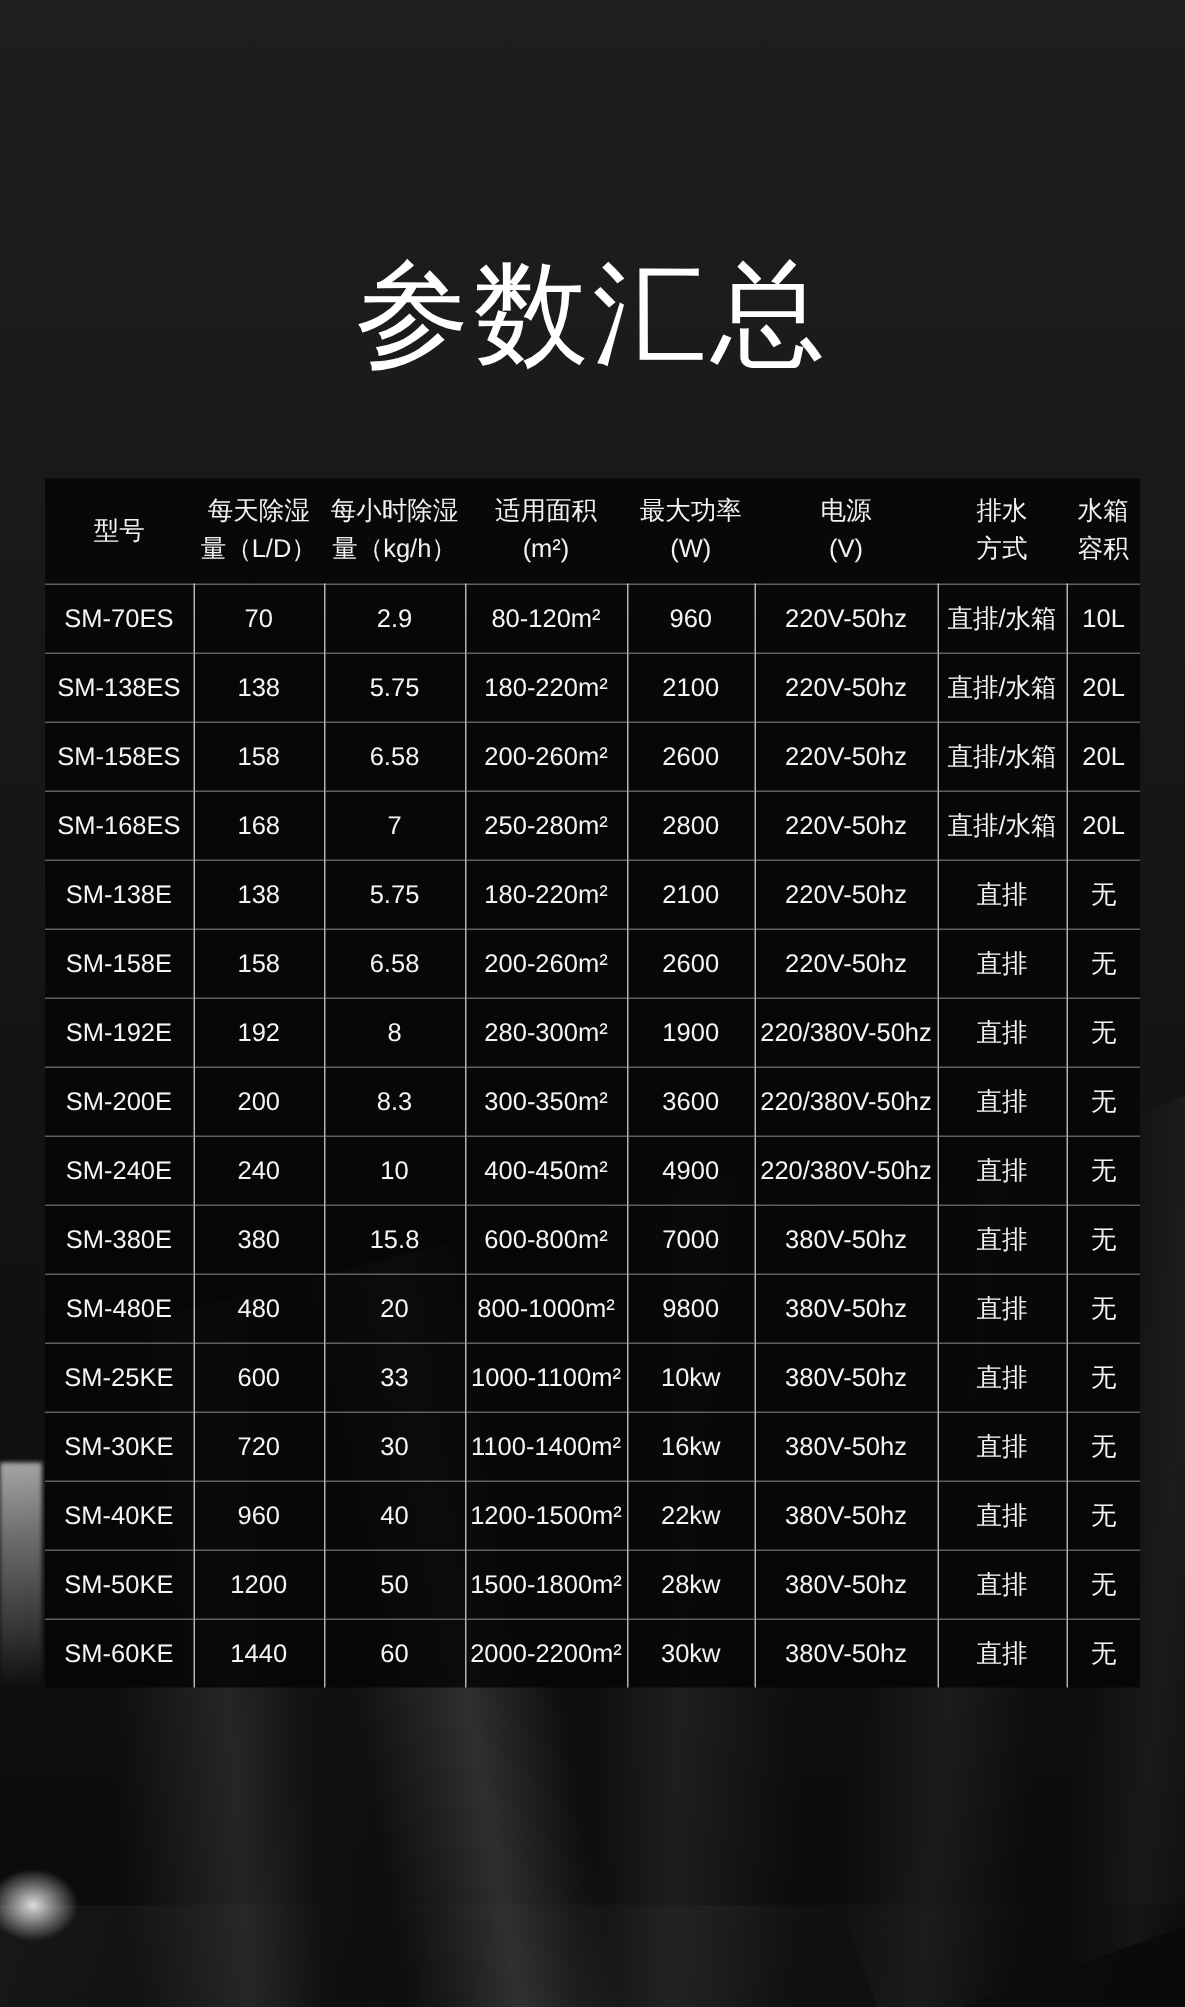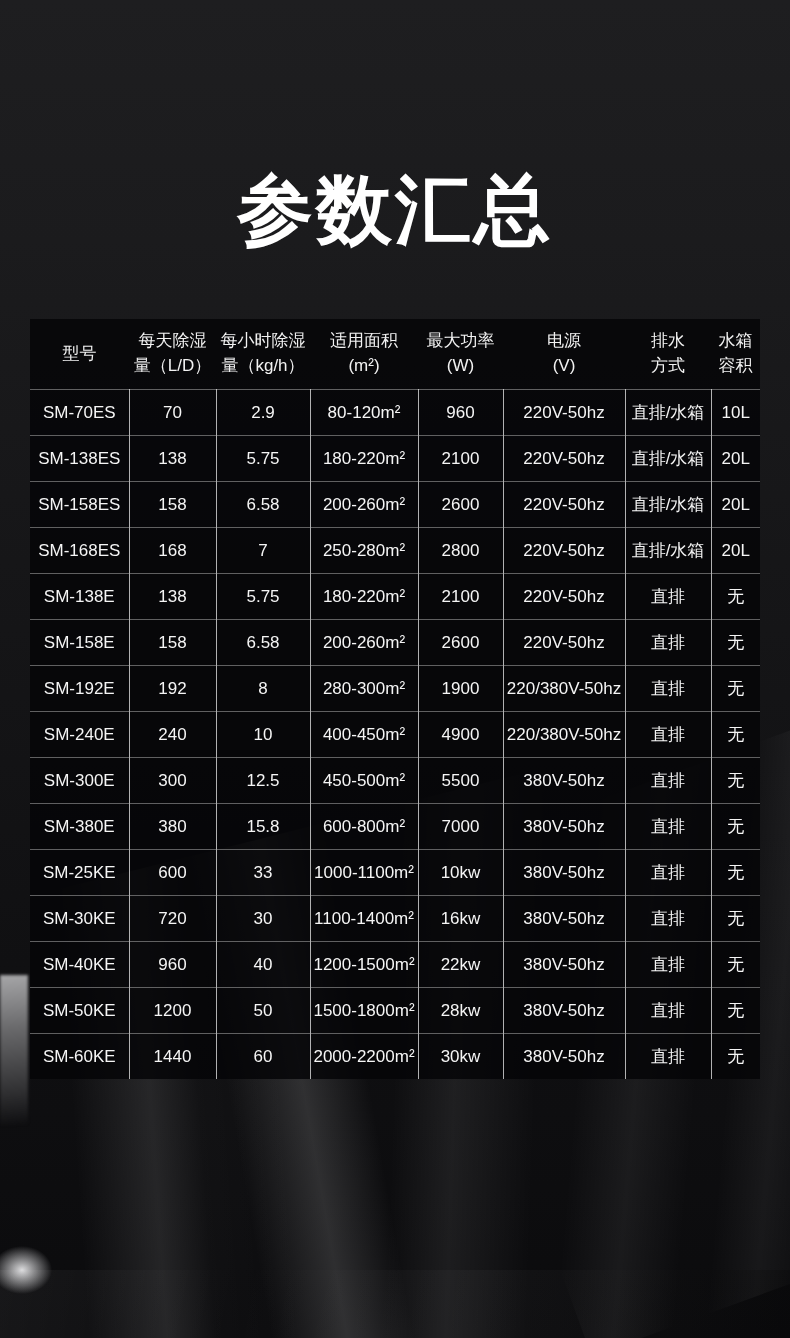--- a/index.html
+++ b/index.html
@@ -85,21 +85,21 @@
 
   
   .page-title {
     position: absolute;
     top: 172px;
     left: 0;
     width: 100%;
     text-align: center;
     font-size: 76px;
     line-height: 1.0;
-    font-weight: 700;
+    font-weight: 400;
     letter-spacing: 3px;
     color: #ffffff;
     z-index: 2;
   }
 
   
   .spec-table {
     position: absolute;
     left: 30px;
     top: 319px;
@@ -241,50 +241,60 @@
     <td>SM-192E</td>
     <td>192</td>
     <td>8</td>
     <td>280-300m²</td>
     <td>1900</td>
     <td>220/380V-50hz</td>
     <td>直排</td>
     <td>无</td>
   </tr>
       <tr>
+    <td>SM-200E</td>
+    <td>200</td>
+    <td>8.3</td>
+    <td>300-350m²</td>
+    <td>3600</td>
+    <td>220/380V-50hz</td>
+    <td>直排</td>
+    <td>无</td>
+  </tr>
+      <tr>
     <td>SM-240E</td>
     <td>240</td>
     <td>10</td>
     <td>400-450m²</td>
     <td>4900</td>
     <td>220/380V-50hz</td>
     <td>直排</td>
     <td>无</td>
   </tr>
       <tr>
-    <td>SM-300E</td>
-    <td>300</td>
-    <td>12.5</td>
-    <td>450-500m²</td>
-    <td>5500</td>
-    <td>380V-50hz</td>
-    <td>直排</td>
-    <td>无</td>
-  </tr>
-      <tr>
     <td>SM-380E</td>
     <td>380</td>
     <td>15.8</td>
     <td>600-800m²</td>
     <td>7000</td>
     <td>380V-50hz</td>
     <td>直排</td>
     <td>无</td>
   </tr>
       <tr>
+    <td>SM-480E</td>
+    <td>480</td>
+    <td>20</td>
+    <td>800-1000m²</td>
+    <td>9800</td>
+    <td>380V-50hz</td>
+    <td>直排</td>
+    <td>无</td>
+  </tr>
+      <tr>
     <td>SM-25KE</td>
     <td>600</td>
     <td>33</td>
     <td>1000-1100m²</td>
     <td>10kw</td>
     <td>380V-50hz</td>
     <td>直排</td>
     <td>无</td>
   </tr>
       <tr>

